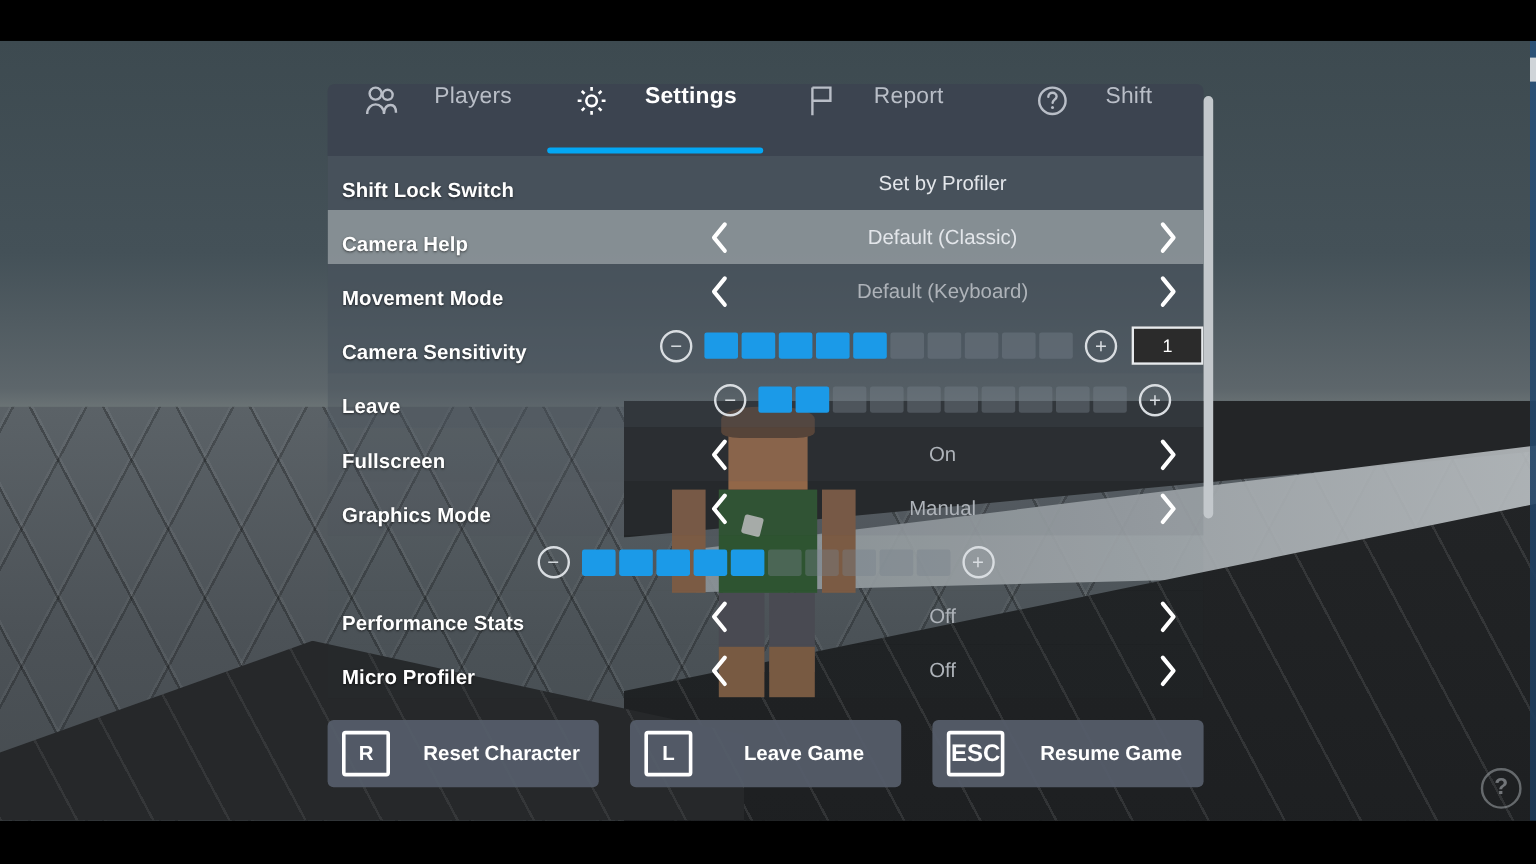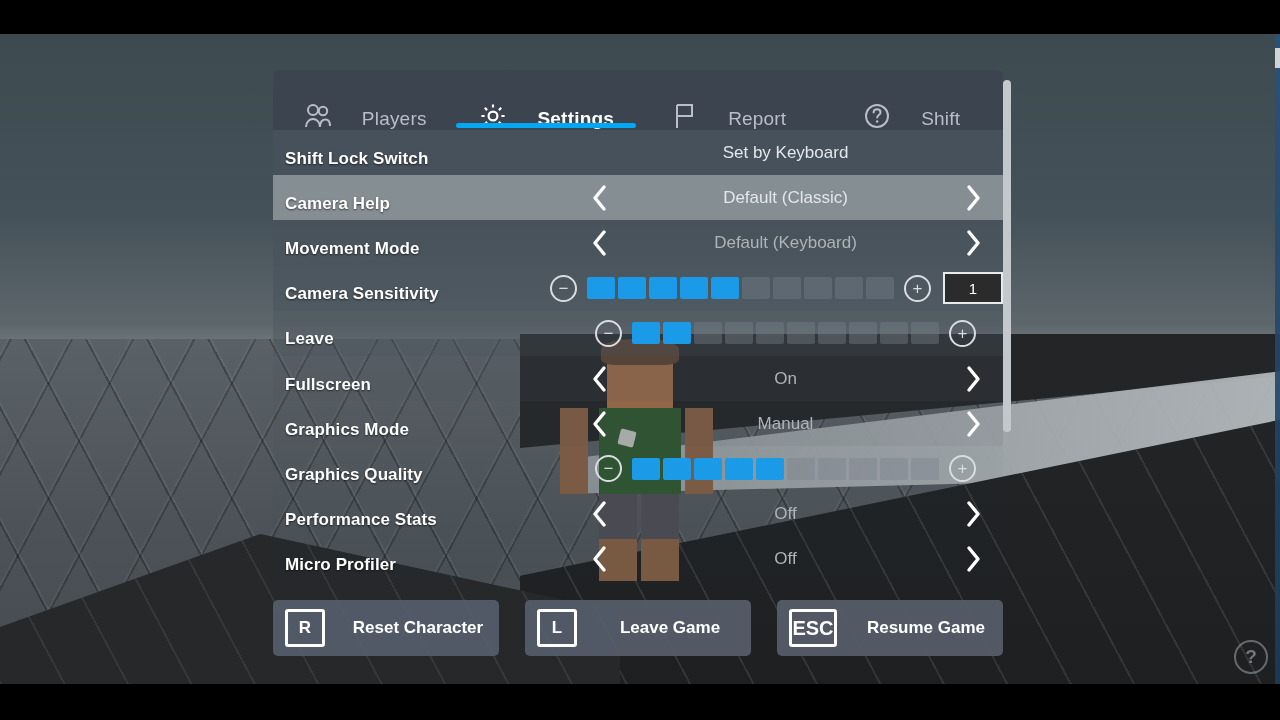--- a/index.html
+++ b/index.html
@@ -63,21 +63,21 @@
   #avatar .leg.l { left:42px; } #avatar .leg.r { left:84px; }
   #avatar .legb  { position:absolute; top:205px; width:38px; height:42px; background:#7a5a42; }
   #avatar .legb.l{ left:42px; } #avatar .legb.r{ left:84px; }
 
   
   #menu { position:absolute; left:273px; top:70px; width:730px; height:555px; z-index:20; }
 
   
   #tabs { position:relative; display:flex; height:60px; background:rgba(60,68,80,.93);
           border-radius:6px 6px 0 0; }
-  .tab { flex:1 1 0; display:flex; align-items:flex-end; justify-content:center; gap:30px;
+  .tab { flex:1 1 0; display:flex; align-items:flex-start; justify-content:center; gap:30px;
          position:relative; cursor:pointer; }
   .tab .tlabel { font-size:19px; color:#b9bec7; letter-spacing:.2px; }
   .tab.active .tlabel { color:#fff; font-weight:bold; }
   .tab.active .tico svg { stroke:#fff; }
   .tab .tico { display:flex; align-items:center; }
   .tab .underline { position:absolute; bottom:2px; left:0; width:180px; height:5px;
                     background:#03a7f4; border-radius:3px; }
 
   
   #list { position:relative; height:455px; overflow:hidden; }
@@ -215,21 +215,21 @@
         </span>
         <span class="tlabel">Shift</span>
       </div>
 
     </div>
 
     <div id="list">
         <div class="row bg0">
           <div class="lbl">Shift Lock Switch</div>
           <div class="ctl">
-            <div class="val">Set by Keyboard</div>
+            <div class="val">Set by Profiler</div>
           </div>
         </div>
         <div class="row selected">
           <div class="lbl">Camera Help</div>
           <div class="ctl">
             <div class="arrow left">
               <svg width="22" height="30" viewBox="0 0 22 30" fill="none" stroke="#fff" stroke-width="3.4" stroke-linecap="round" stroke-linejoin="round">
                 <path d="M15 4 L6 15 L15 26"></path>
               </svg>
             </div>
@@ -326,21 +326,20 @@
             </div>
             <div class="val dim">Manual</div>
             <div class="arrow right">
               <svg width="22" height="30" viewBox="0 0 22 30" fill="none" stroke="#fff" stroke-width="3.4" stroke-linecap="round" stroke-linejoin="round">
                 <path d="M7 4 L16 15 L7 26"></path>
               </svg>
             </div>
           </div>
         </div>
         <div class="row bg7">
-          <div class="lbl">Graphics Quality</div>
           <div class="ctl">
             <div class="slider">
               <div class="circbtn">−</div>
               <div class="segs">
                 <div class="seg on"></div>
                 <div class="seg on"></div>
                 <div class="seg on"></div>
                 <div class="seg on"></div>
                 <div class="seg on"></div>
                 <div class="seg"></div>

